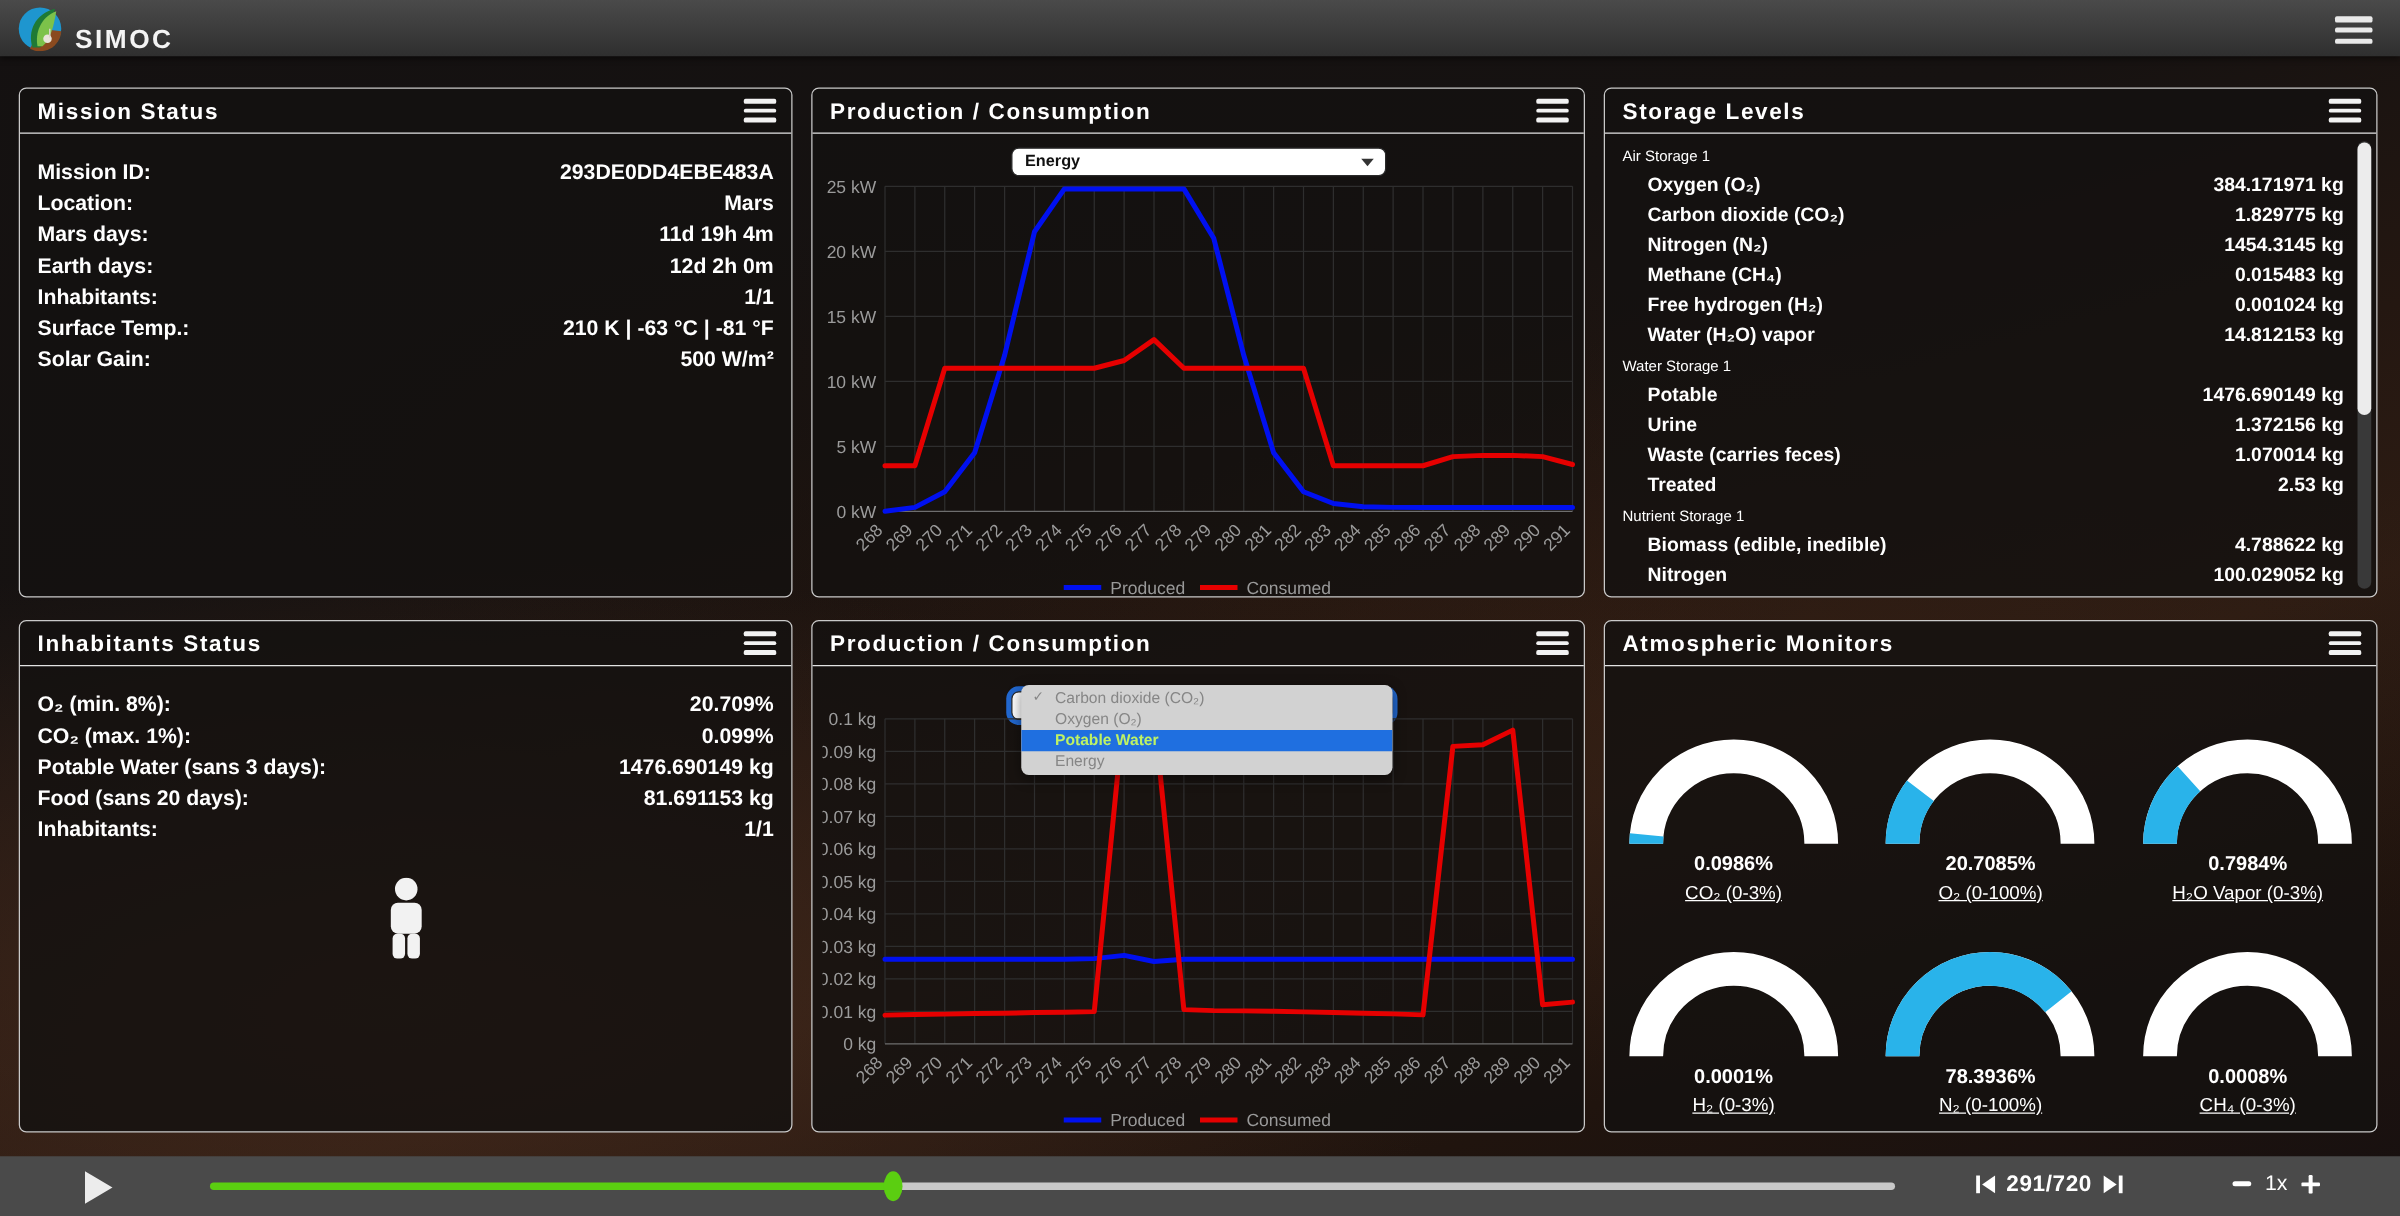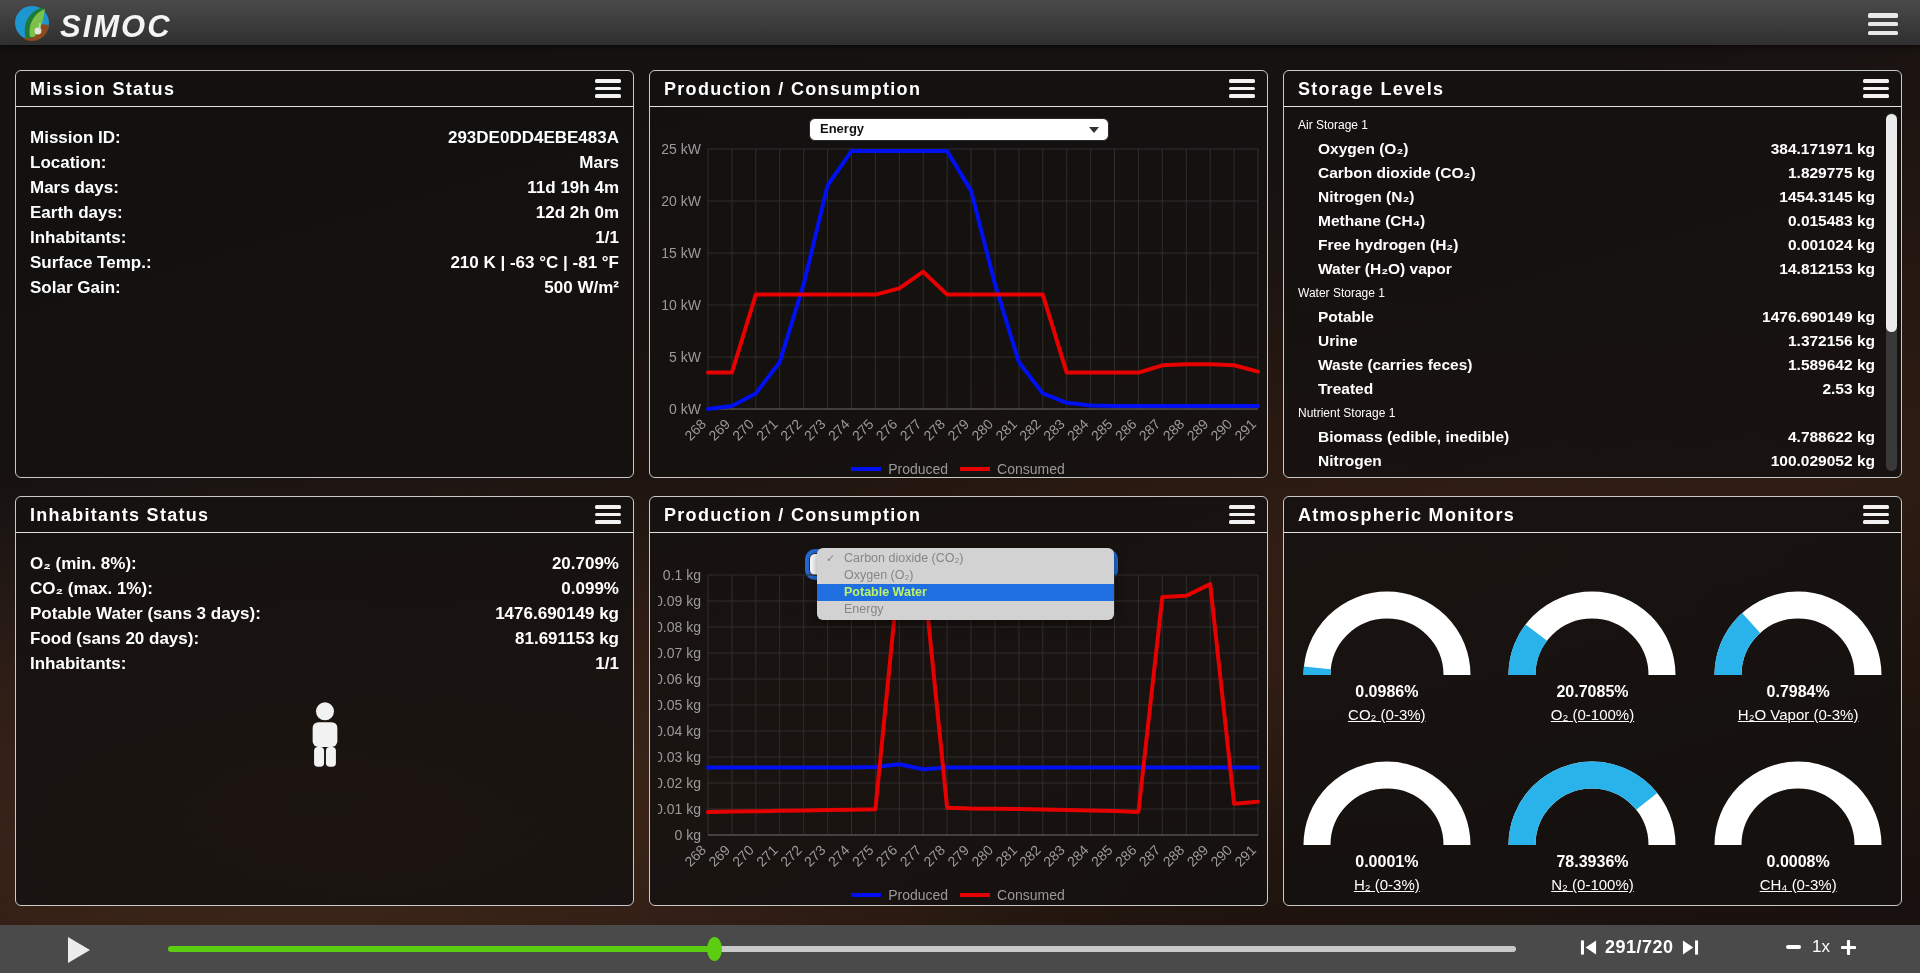--- a/index.html
+++ b/index.html
@@ -10,21 +10,21 @@
     background-image:
       radial-gradient(1300px 520px at 16% 82%, rgba(82,50,34,.55), rgba(0,0,0,0) 68%),
       radial-gradient(1000px 420px at 70% 58%, rgba(62,36,22,.38), rgba(0,0,0,0) 70%),
       radial-gradient(900px 300px at 45% 40%, rgba(30,18,12,.5), rgba(0,0,0,0) 75%),
       linear-gradient(164deg, #141111 0%, #161211 34%, #241711 52%, #2d1c13 66%, #20140e 82%, #171010 100%);
   }
   
   header{position:absolute;left:0;top:0;width:1920px;height:45px;
     background:linear-gradient(#4a4a4a,#2f2f2f);box-shadow:0 2px 5px rgba(0,0,0,.55);z-index:20;}
   .logo{position:absolute;left:14px;top:5px;width:36px;height:36px;}
-  .app-title{position:absolute;left:60px;top:9px;font-size:31px;font-weight:bold;color:#f4f4f4;letter-spacing:2px;font-style:italic;}
+  .app-title{position:absolute;left:60px;top:20px;font-size:21px;font-weight:bold;color:#f4f4f4;letter-spacing:2px;}
   .hamburger{position:absolute;display:flex;flex-direction:column;justify-content:space-between;
     width:26px;height:19px;background:none;border:none;padding:0;cursor:pointer;}
   .hamburger i{display:block;height:3.6px;background:#f2f2f2;border-radius:1.5px;}
   header .hamburger{right:22px;top:13px;width:30px;height:22px;}
   header .hamburger i{height:4.5px;background:#e9e9e9;}
   
   .panel{position:absolute;background:rgba(19,17,16,.82);border:1px solid #c9c9c9;border-radius:6px;color:#fff;}
   .panel-head{position:relative;height:36px;border-bottom:1px solid #e3e3e3;margin:0 0;}
   .panel-head h2{margin:0;padding:8px 14px 0;font-size:18px;font-weight:600;letter-spacing:1.3px;color:#fff;}
   .panel-head .hamburger{right:12px;top:8px;}
@@ -264,21 +264,21 @@
           <div class="sg-item">
             <span class="k">Potable</span>
             <span class="v">1476.690149 kg</span>
           </div>
           <div class="sg-item">
             <span class="k">Urine</span>
             <span class="v">1.372156 kg</span>
           </div>
           <div class="sg-item">
             <span class="k">Waste (carries feces)</span>
-            <span class="v">1.589642 kg</span>
+            <span class="v">1.070014 kg</span>
           </div>
           <div class="sg-item">
             <span class="k">Treated</span>
             <span class="v">2.53 kg</span>
           </div>
           <div class="sg-name">Nutrient Storage 1</div>
           <div class="sg-item">
             <span class="k">Biomass (edible, inedible)</span>
             <span class="v">4.788622 kg</span>
           </div>

